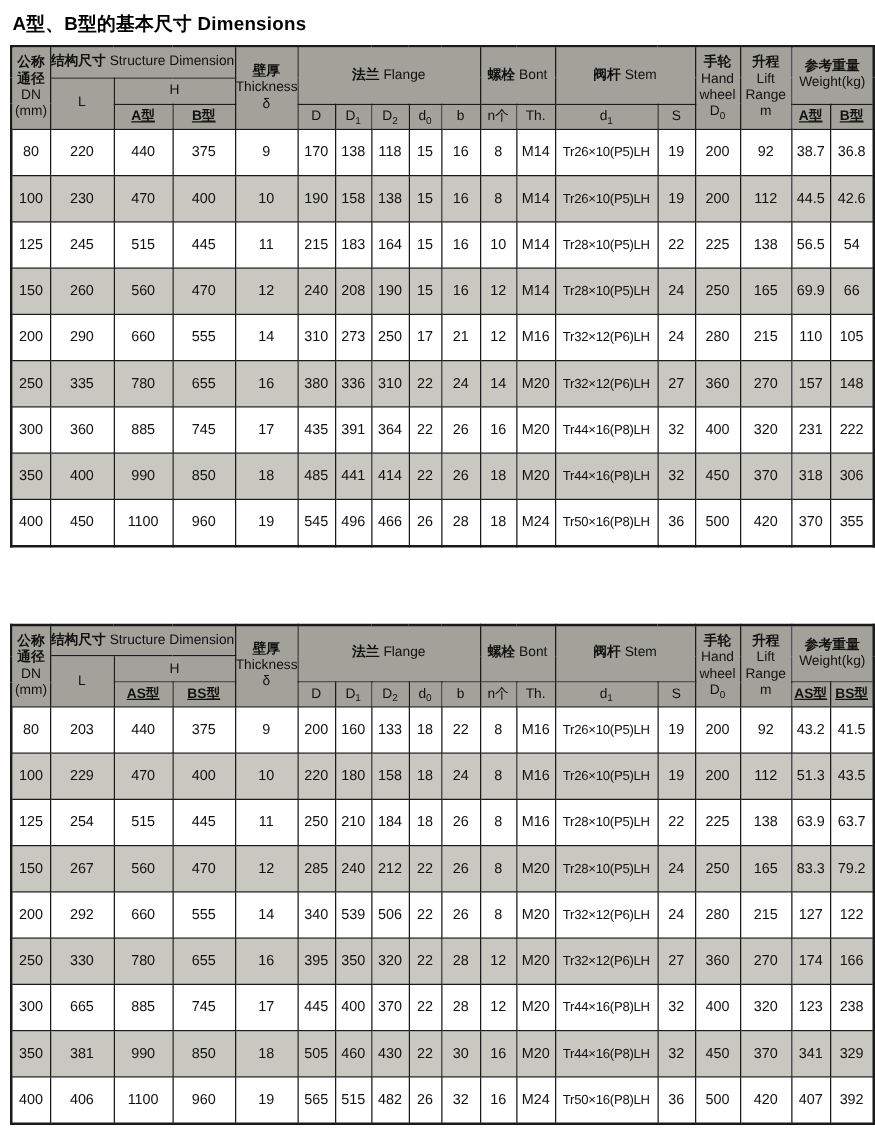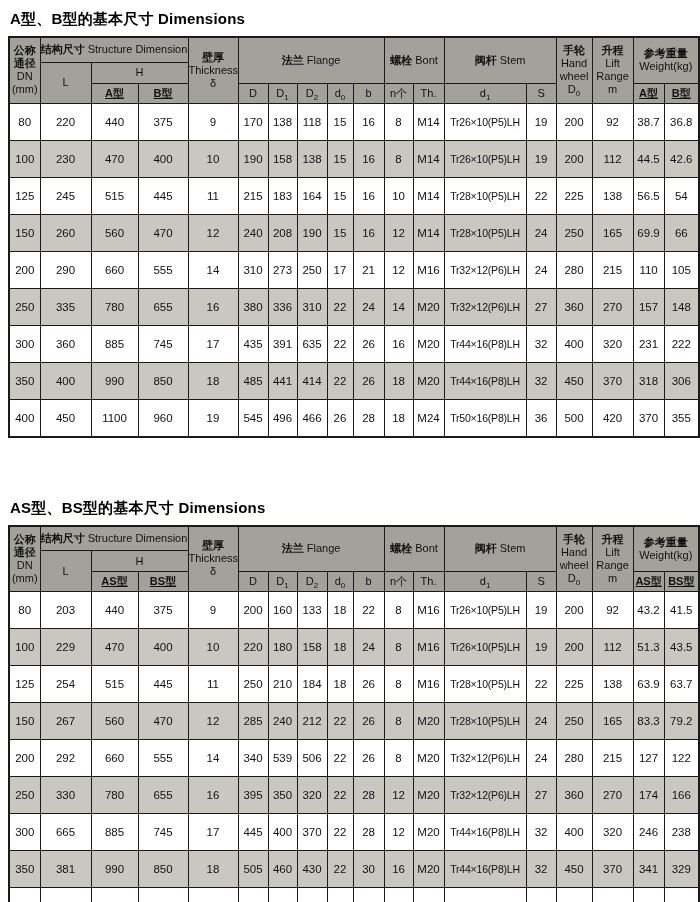--- a/index.html
+++ b/index.html
@@ -264,21 +264,21 @@
             <td>148</td>
           </tr>
           <tr>
             <td>300</td>
             <td>360</td>
             <td>885</td>
             <td>745</td>
             <td>17</td>
             <td>435</td>
             <td>391</td>
-            <td>635</td>
+            <td>364</td>
             <td>22</td>
             <td>26</td>
             <td>16</td>
             <td>M20</td>
             <td class="stem-cell">Tr44×16(P8)LH</td>
             <td>32</td>
             <td>400</td>
             <td>320</td>
             <td>231</td>
             <td>222</td>
@@ -321,21 +321,20 @@
             <td>500</td>
             <td>420</td>
             <td>370</td>
             <td>355</td>
           </tr>
         </tbody>
       </table>
   </section>
 
   <section class="table-section">
-    <h2 class="tbl-title">AS型、BS型的基本尺寸 Dimensions</h2>
     <table class="dim-table">
         <colgroup>
           <col style="width: 31px;">
           <col style="width: 51px;">
           <col style="width: 47px;">
           <col style="width: 50px;">
           <col style="width: 50px;">
           <col style="width: 30px;">
           <col style="width: 29px;">
           <col style="width: 30px;">
@@ -535,21 +534,21 @@
             <td>400</td>
             <td>370</td>
             <td>22</td>
             <td>28</td>
             <td>12</td>
             <td>M20</td>
             <td class="stem-cell">Tr44×16(P8)LH</td>
             <td>32</td>
             <td>400</td>
             <td>320</td>
-            <td>246</td>
+            <td>123</td>
             <td>238</td>
           </tr>
           <tr class="shaded">
             <td>350</td>
             <td>381</td>
             <td>990</td>
             <td>850</td>
             <td>18</td>
             <td>505</td>
             <td>460</td>

